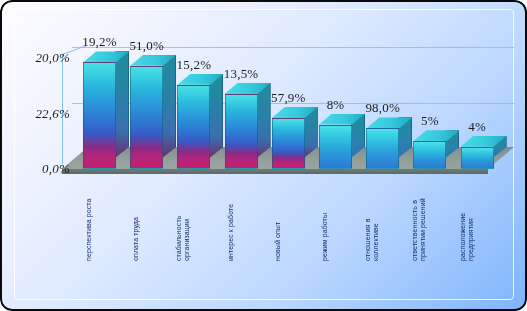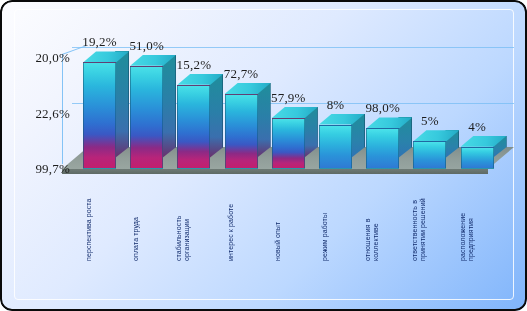--- a/index.html
+++ b/index.html
@@ -20,21 +20,21 @@
   
   #plot-outline{
     position:absolute;left:14px;top:9px;right:13px;bottom:11px;
     border:1px solid rgba(255,255,255,.85);border-radius:4px;
     z-index:2;pointer-events:none;
   }
 
   
   .y-tick{
     position:absolute;left:12px;width:58px;text-align:right;
-    font-size:13px;color:#1d1d1d;letter-spacing:.2px;z-index:8;
+    font-size:13px;color:#1d1d1d;letter-spacing:.2px;z-index:8;font-style:italic;
   }
   .gridline{
     position:absolute;left:72px;height:1px;background:rgba(120,190,245,.85);
     z-index:3;transform-origin:left center;
   }
   
   #wall-edge{
     position:absolute;left:62px;top:54px;width:1px;height:110px;
     background:rgba(120,190,245,.9);z-index:3;
   }
@@ -120,21 +120,21 @@
 
   <div id="wall-edge"></div>
   <div id="wall-top"></div>
   <div id="gridlines">
       <div class="gridline" style="top: 158px; width: 442px; opacity: 0;"></div>
       <div class="gridline" style="top: 102.5px; width: 442px; opacity: 0.9;"></div>
       <div class="gridline" style="top: 47px; width: 442px; opacity: 0.9;"></div>
     </div>
 
   <div id="y-axis">
-      <div class="y-tick" style="top: 161px;">99,7%</div>
+      <div class="y-tick" style="top: 161px;">0,0%</div>
       <div class="y-tick" style="top: 105.5px;">22,6%</div>
       <div class="y-tick" style="top: 50px;">20,0%</div>
     </div>
 
   <div id="floor">
     <div class="slab"></div>
     <div class="slab-front"></div>
   </div>
 
   <div id="bars">
@@ -182,21 +182,21 @@
         <div class="side"></div>
         <div class="top" style="width: 46px;"></div>
         <div class="face"></div>
       </div>
     </div>
 
   <div id="value-labels">
       <div class="val-label" style="left: 75px; top: 34.44px; width: 49px;">19,2%</div>
       <div class="val-label" style="left: 122.2px; top: 37.77px; width: 49px;">51,0%</div>
       <div class="val-label" style="left: 169.4px; top: 56.64px; width: 49px;">15,2%</div>
-      <div class="val-label" style="left: 216.6px; top: 66.075px; width: 49px;">72,7%</div>
+      <div class="val-label" style="left: 216.6px; top: 66.075px; width: 49px;">13,5%</div>
       <div class="val-label" style="left: 263.8px; top: 89.94px; width: 49px;">57,9%</div>
       <div class="val-label" style="left: 311px; top: 96.6px; width: 49px;">8%</div>
       <div class="val-label" style="left: 358.2px; top: 100.485px; width: 49px;">98,0%</div>
       <div class="val-label" style="left: 405.4px; top: 113.25px; width: 49px;">5%</div>
       <div class="val-label" style="left: 452.6px; top: 118.8px; width: 49px;">4%</div>
     </div>
 
   <div id="cat-labels">
       <div class="cat-label" style="left: 85px; top: 261px;">
         <span class="ln">перспектива роста</span>

